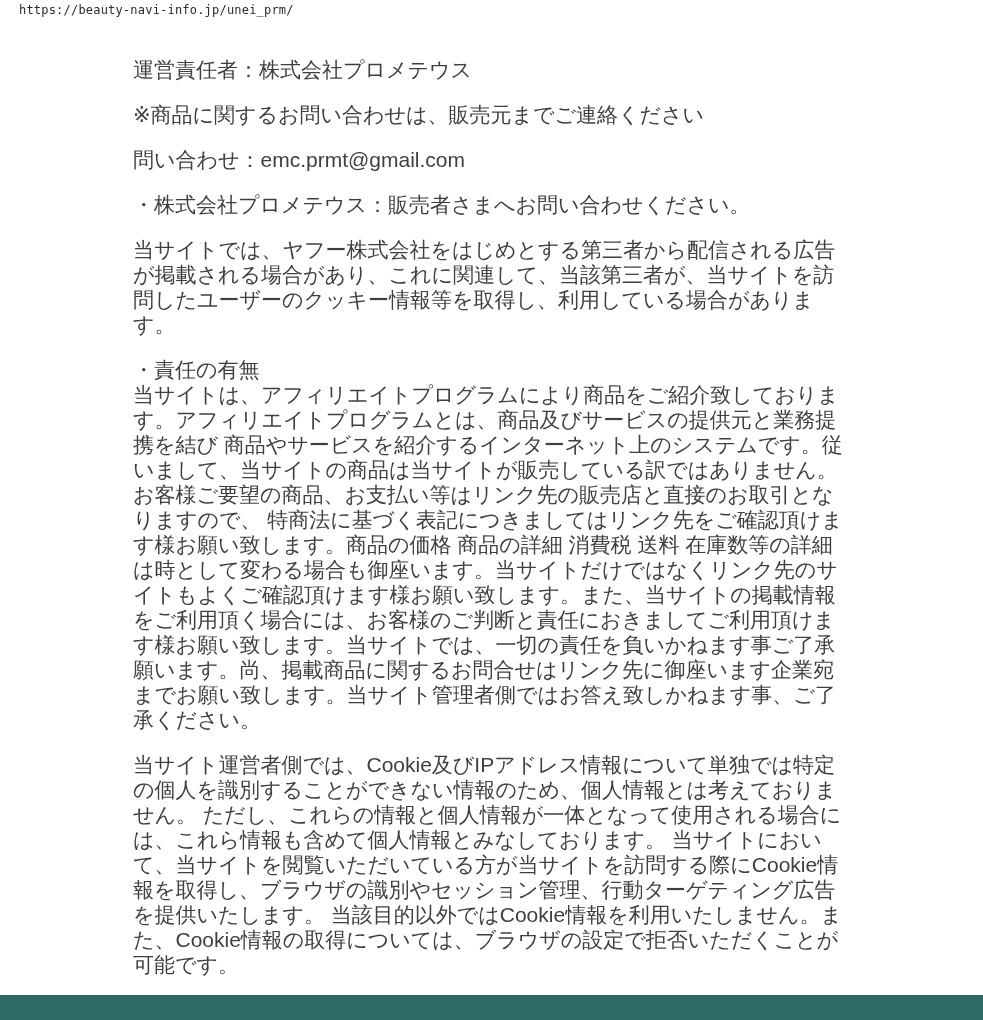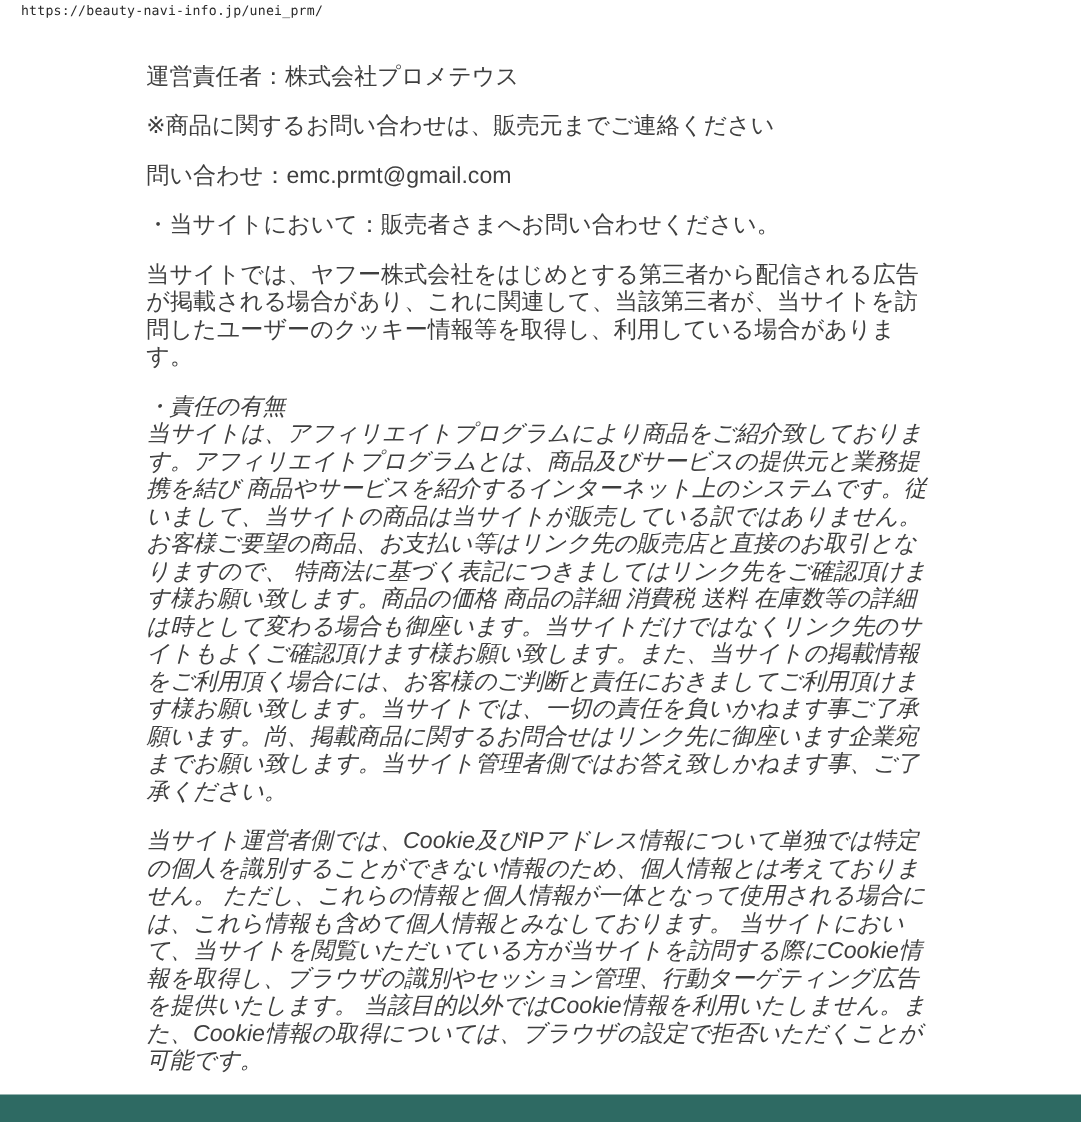--- a/index.html
+++ b/index.html
@@ -30,21 +30,20 @@
     width: 716px;
     color: #3f3f3f;
     font-size: 21px;
     line-height: 25px;
   }
   .content p {
     margin: 0 0 20px 0;
   }
   .section {
     margin: 0 0 20px 0;
-    font-style: italic;
   }
   .section .heading,
   .section .body {
     display: block;
   }
   .footer-bar {
     position: absolute;
     left: 0;
     bottom: 0;
     width: 100%;
@@ -58,21 +57,21 @@
 
 <div class="content" style="color: rgb(63, 63, 63);">
   <p>運営責任者：株式会社プロメテウス</p>
 
 
   <p>※商品に関するお問い合わせは、販売元までご連絡ください</p>
 
   <p>問い合わせ：emc.prmt@gmail.com</p>
 
 
-  <p>・当サイトにおいて：販売者さまへお問い合わせください。</p>
+  <p>・株式会社プロメテウス：販売者さまへお問い合わせください。</p>
 
   <p>当サイトでは、ヤフー株式会社をはじめとする第三者から配信される広告が掲載される場合があり、これに関連して、当該第三者が、当サイトを訪問したユーザーのクッキー情報等を取得し、利用している場合があります。</p>
 
   <div class="section">
     <span class="heading">・責任の有無</span>
     <span class="body">当サイトは、アフィリエイトプログラムにより商品をご紹介致しております。アフィリエイトプログラムとは、商品及びサービスの提供元と業務提携を結び 商品やサービスを紹介するインターネット上のシステムです。従いまして、当サイトの商品は当サイトが販売している訳ではありません。お客様ご要望の商品、お支払い等はリンク先の販売店と直接のお取引となりますので、 特商法に基づく表記につきましてはリンク先をご確認頂けます様お願い致します。商品の価格 商品の詳細 消費税 送料 在庫数等の詳細は時として変わる場合も御座います。当サイトだけではなくリンク先のサイトもよくご確認頂けます様お願い致します。また、当サイトの掲載情報をご利用頂く場合には、お客様のご判断と責任におきましてご利用頂けます様お願い致します。当サイトでは、一切の責任を負いかねます事ご了承願います。尚、掲載商品に関するお問合せはリンク先に御座います企業宛までお願い致します。当サイト管理者側ではお答え致しかねます事、ご了承ください。</span>
   </div>
 
   <div class="section">
     <span class="body">当サイト運営者側では、Cookie及びIPアドレス情報について単独では特定の個人を識別することができない情報のため、個人情報とは考えておりません。 ただし、これらの情報と個人情報が一体となって使用される場合には、これら情報も含めて個人情報とみなしております。 当サイトにおいて、当サイトを閲覧いただいている方が当サイトを訪問する際にCookie情報を取得し、ブラウザの識別やセッション管理、行動ターゲティング広告を提供いたします。 当該目的以外ではCookie情報を利用いたしません。また、Cookie情報の取得については、ブラウザの設定で拒否いただくことが可能です。</span>

